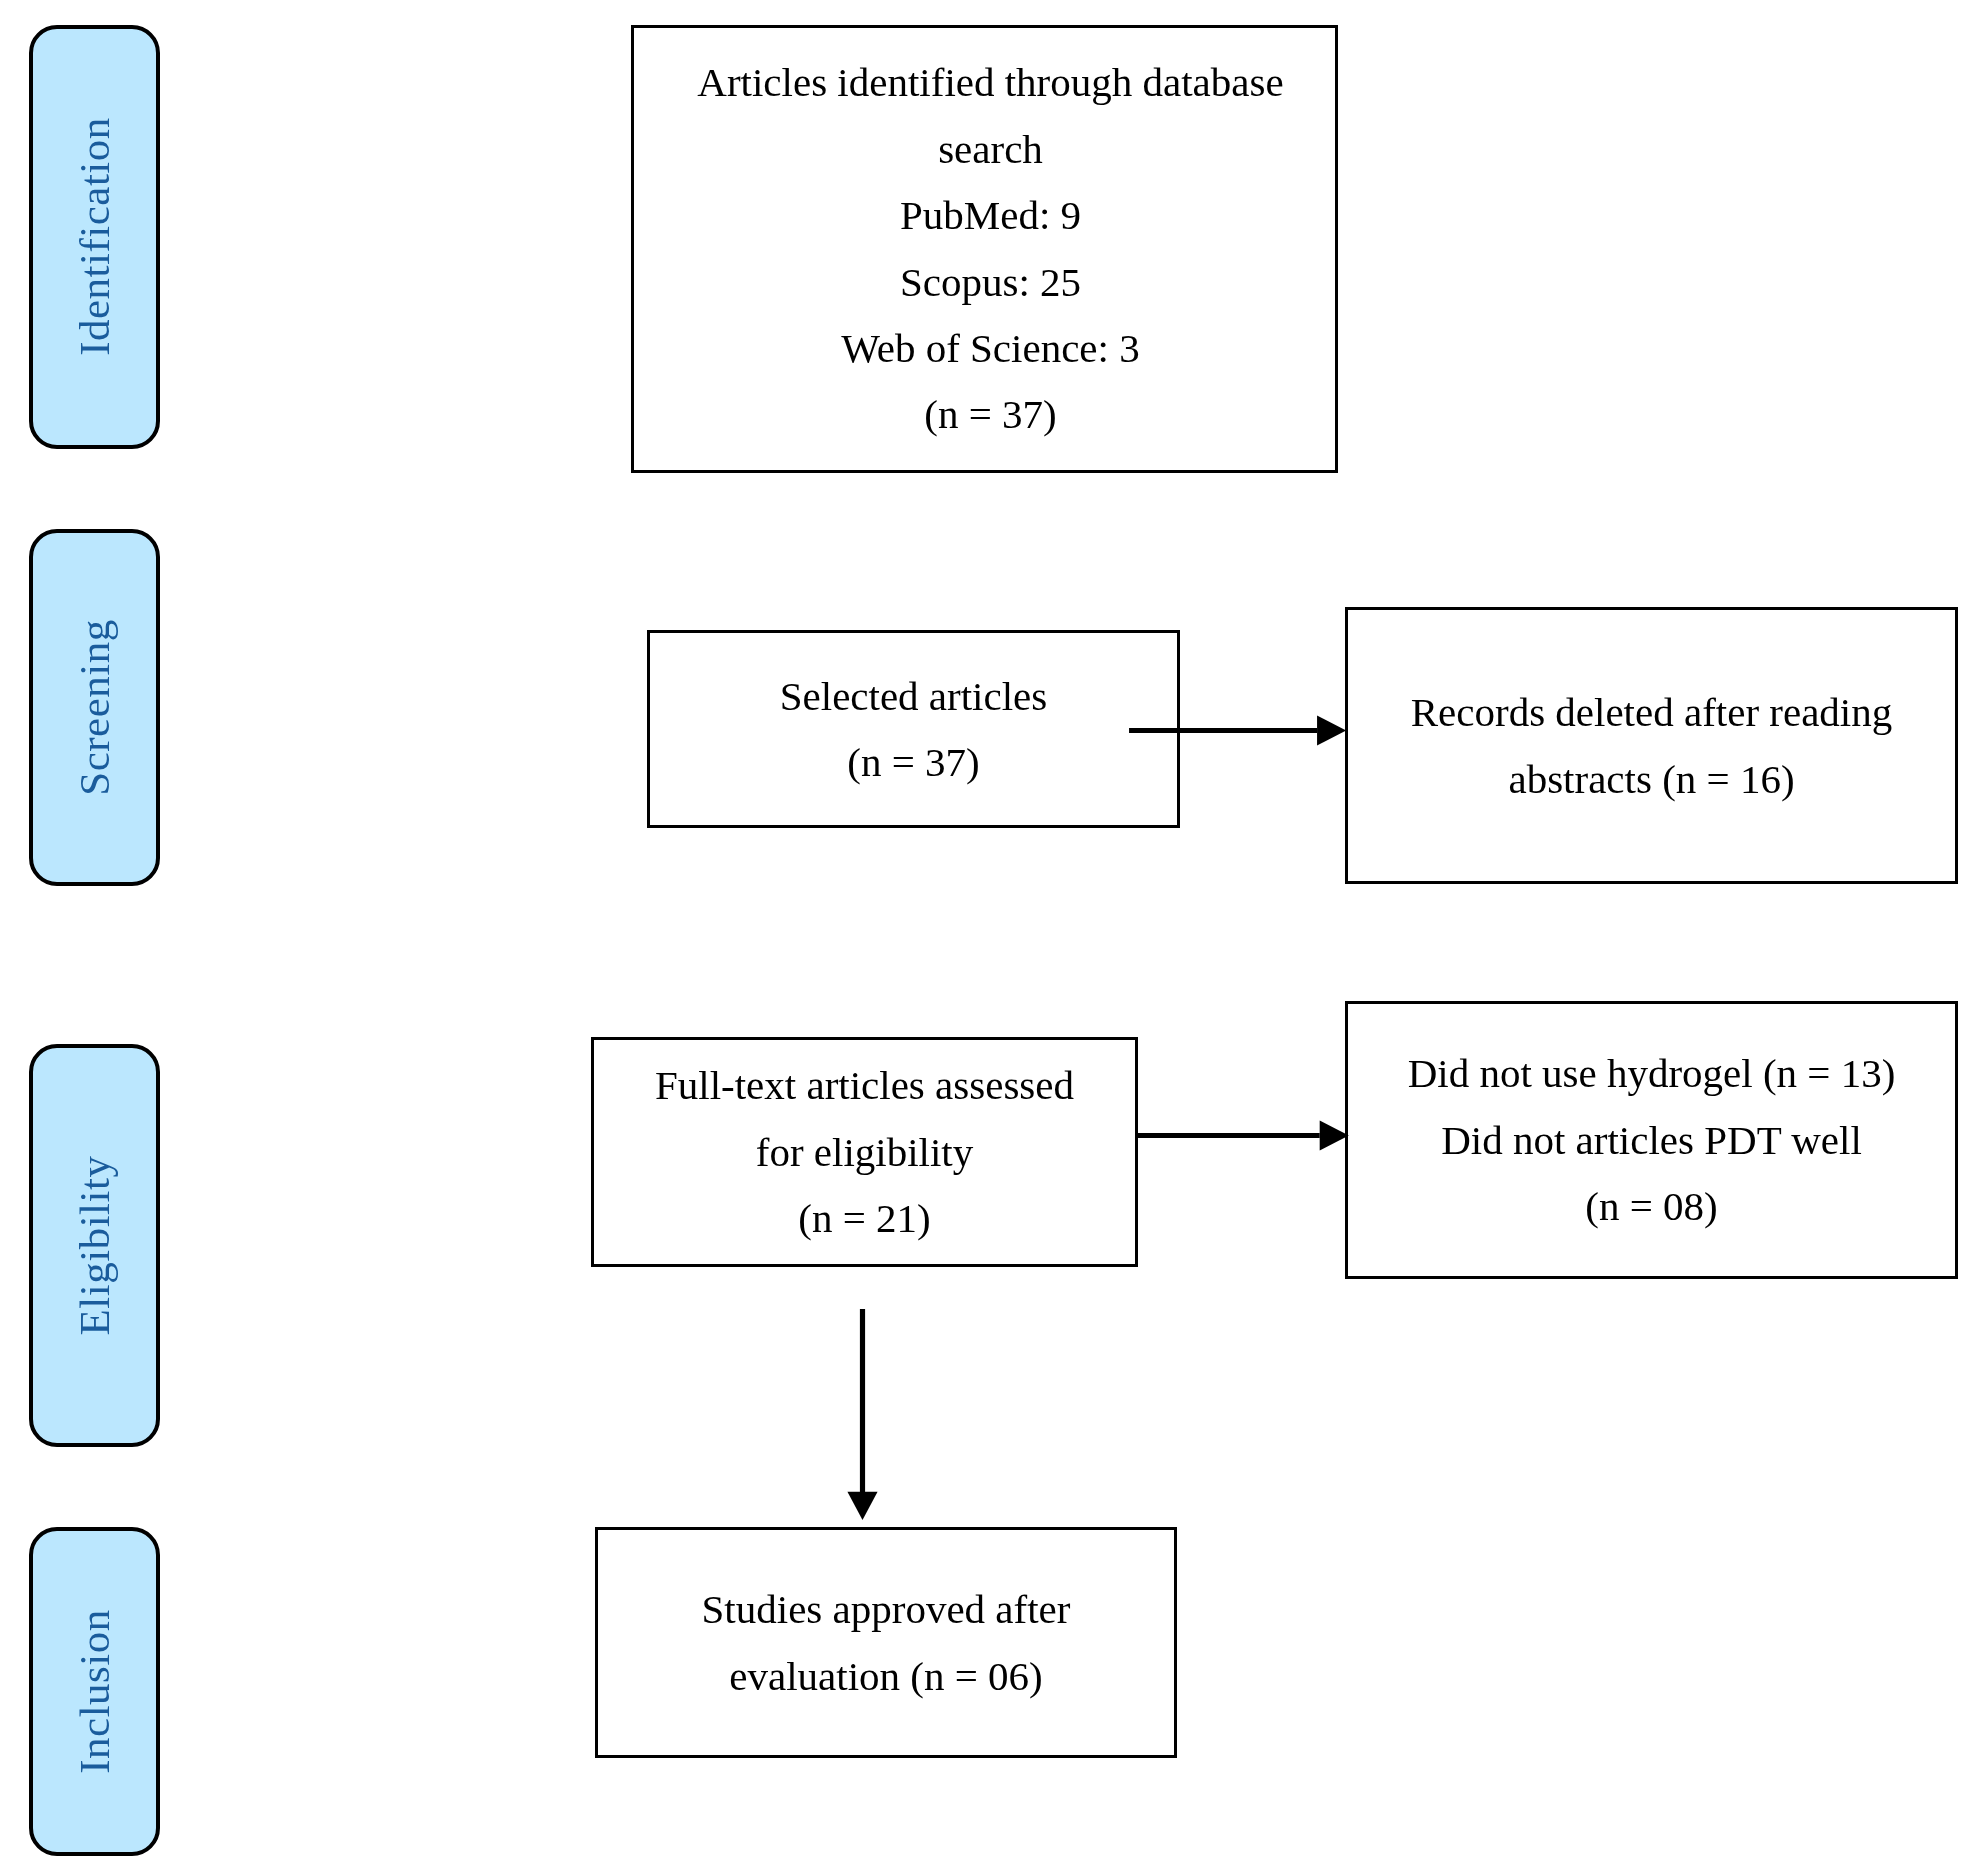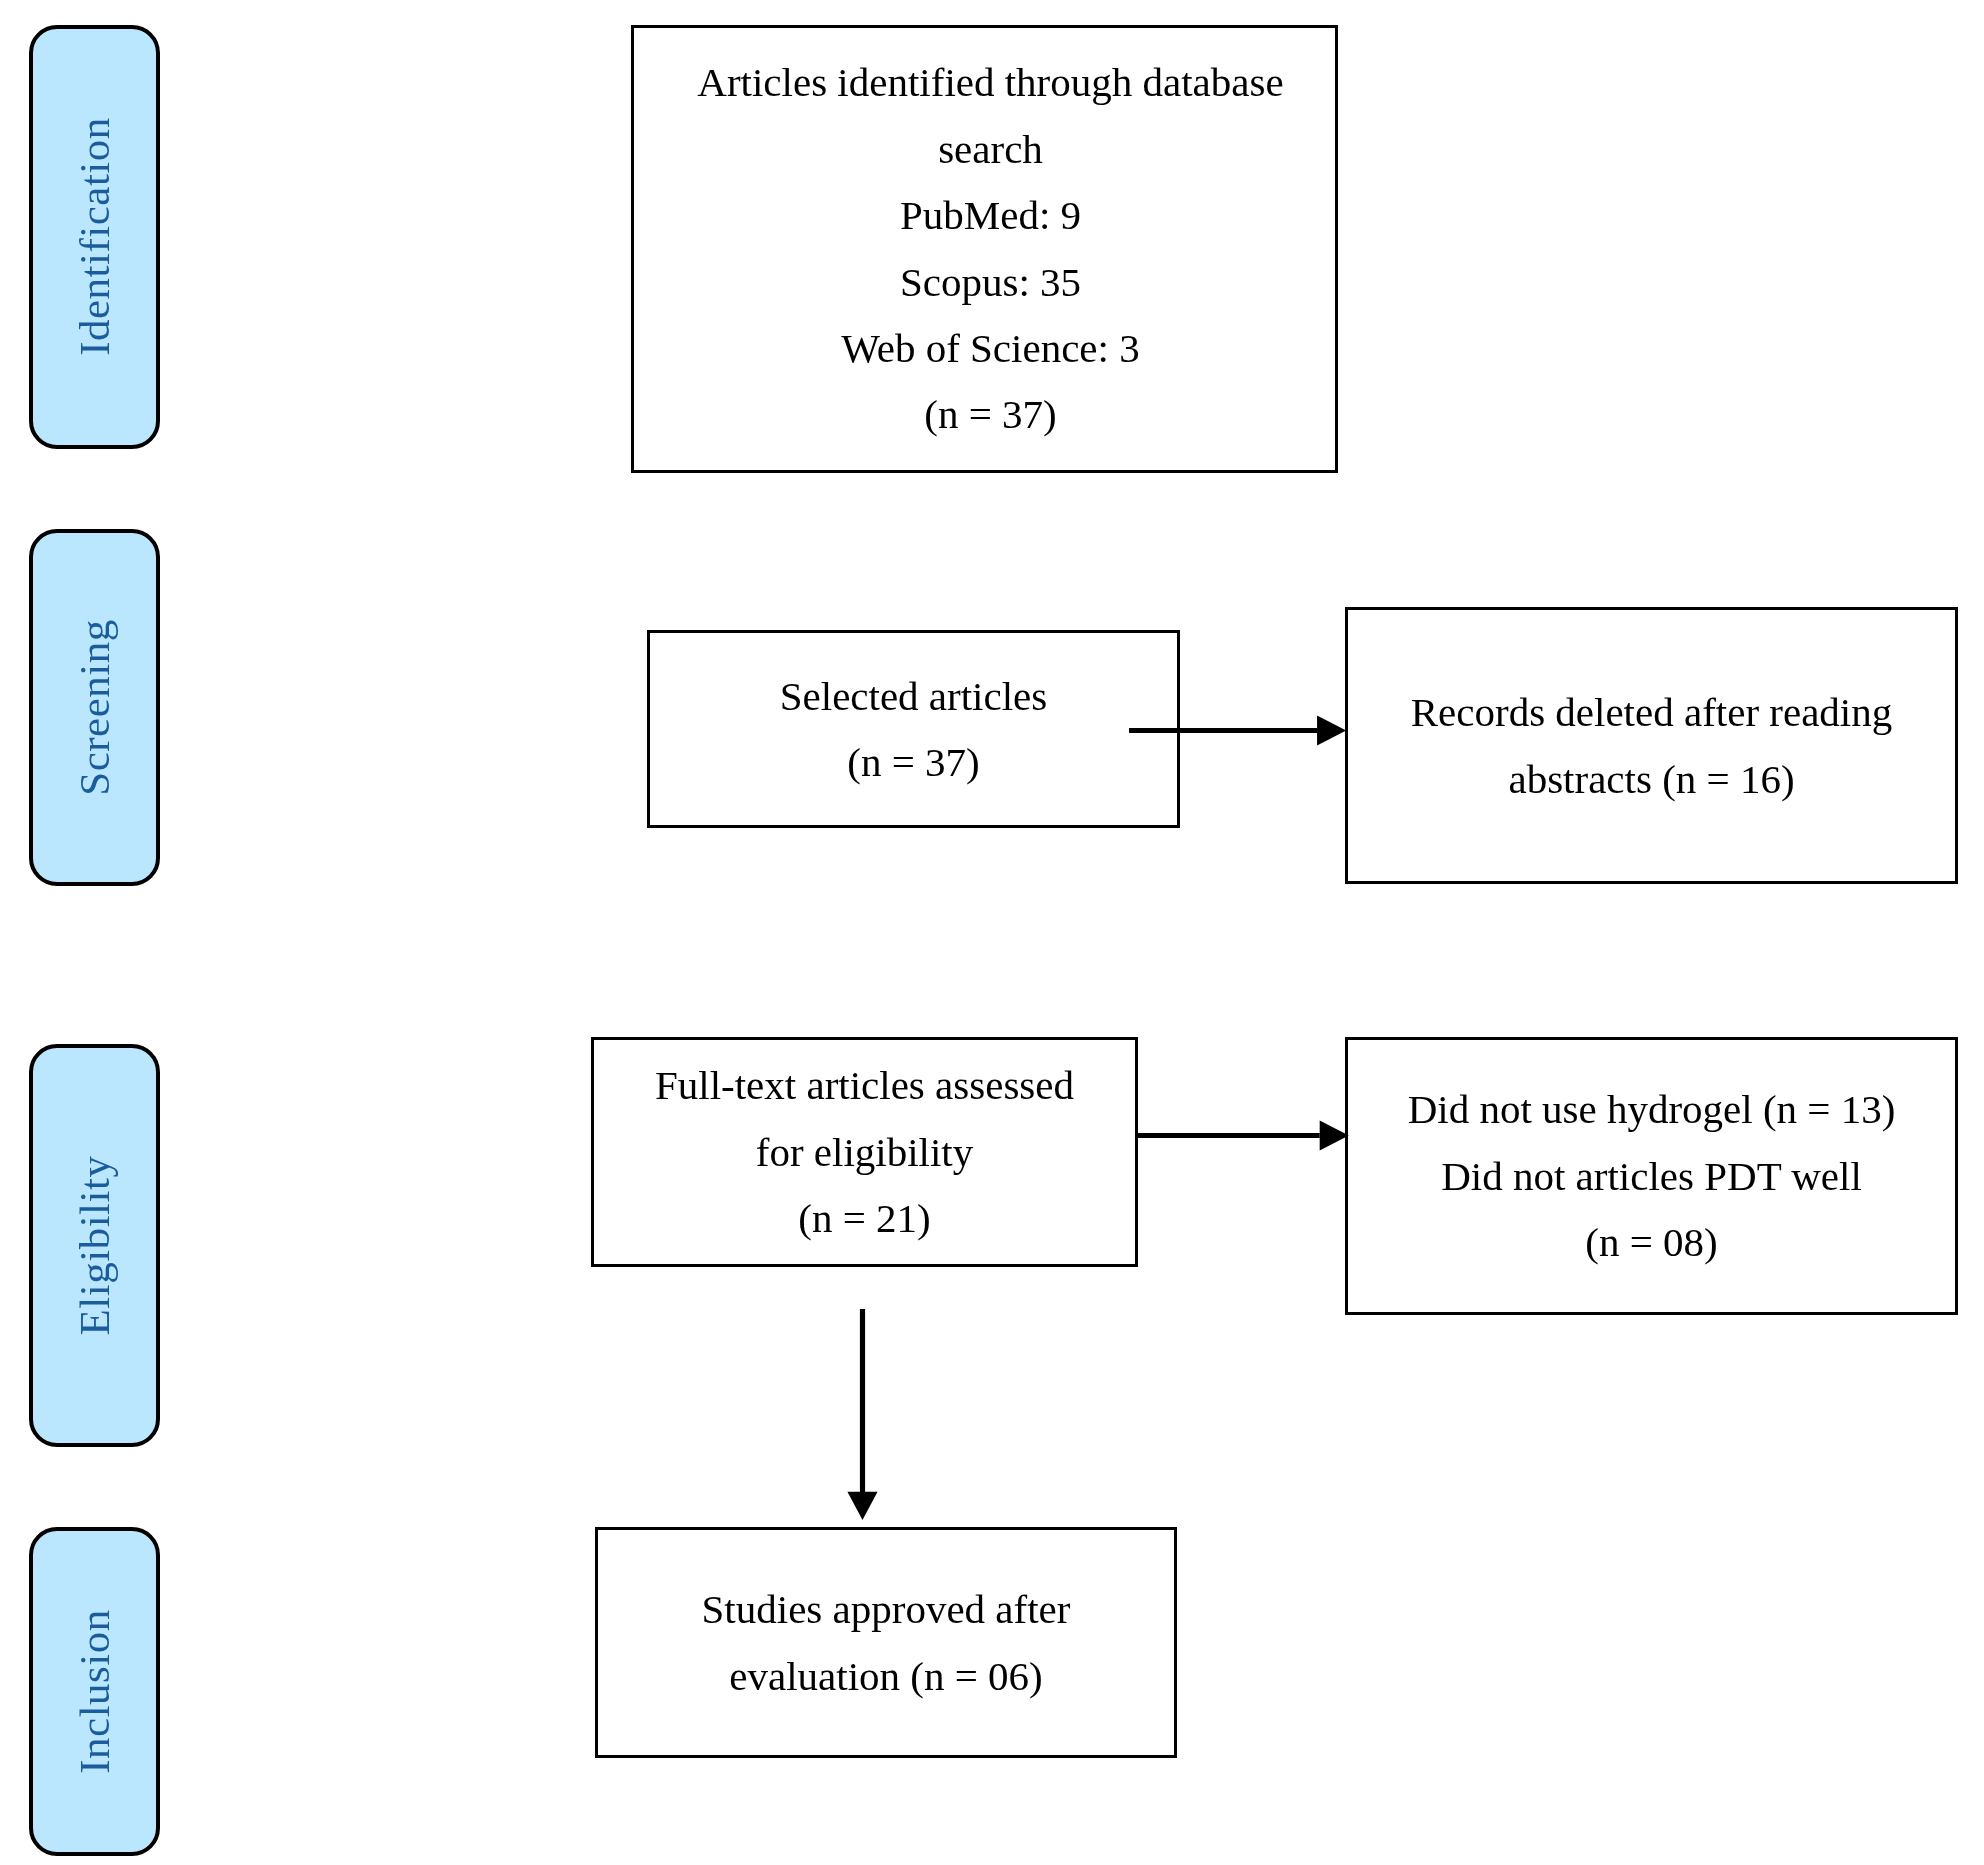--- a/index.html
+++ b/index.html
@@ -85,21 +85,21 @@
   </div>
 
   <div class="phase-pill" style="left:29px; top:1527px; width:131px; height:329px;">
     <span class="phase-text">Inclusion</span>
   </div>
 
   <div class="flow-box" style="left:631px; top:24.5px; width:707px; height:448px;padding-left:28px;">
     <div class="line">Articles identified through database</div>
     <div class="line">search</div>
     <div class="line">PubMed: 9</div>
-    <div class="line">Scopus: 35</div>
+    <div class="line">Scopus: 25</div>
     <div class="line">Web of Science: 3</div>
     <div class="line">(n = 37)</div>
   </div>
 
   <div class="flow-box" style="left:599px; top:630px; width:533px; height:198px;margin-left:48px;">
     <div class="line">Selected articles</div>
     <div class="line">(n = 37)</div>
   </div>
 
   <div class="flow-box" style="left:1345px; top:607px; width:613px; height:277px;">
@@ -113,21 +113,21 @@
       <polygon points="400,18 462,50 400,82" fill="#000000"></polygon>
     </svg>
   </div>
 
   <div class="flow-box" style="left:591px; top:1037px; width:547px; height:230px;">
     <div class="line">Full-text articles assessed</div>
     <div class="line">for eligibility</div>
     <div class="line">(n = 21)</div>
   </div>
 
-  <div class="flow-box" style="left:1345px; top:1037px; width:613px; height:278px;">
+  <div class="flow-box" style="left:1345px; top:1001px; width:613px; height:278px;">
     <div class="line">Did not use hydrogel (n = 13)</div>
     <div class="line">Did not articles PDT well</div>
     <div class="line">(n = 08)</div>
   </div>
 
   <div class="connector" style="left:1136px; top:1112px; width:217px; height:47px;">
     <svg width="217" height="47" viewBox="0 0 460 100">
       <line x1="0" y1="50" x2="390" y2="50" stroke="#000000" stroke-width="11"></line>
       <polygon points="390,18 452,50 390,82" fill="#000000"></polygon>
     </svg>

